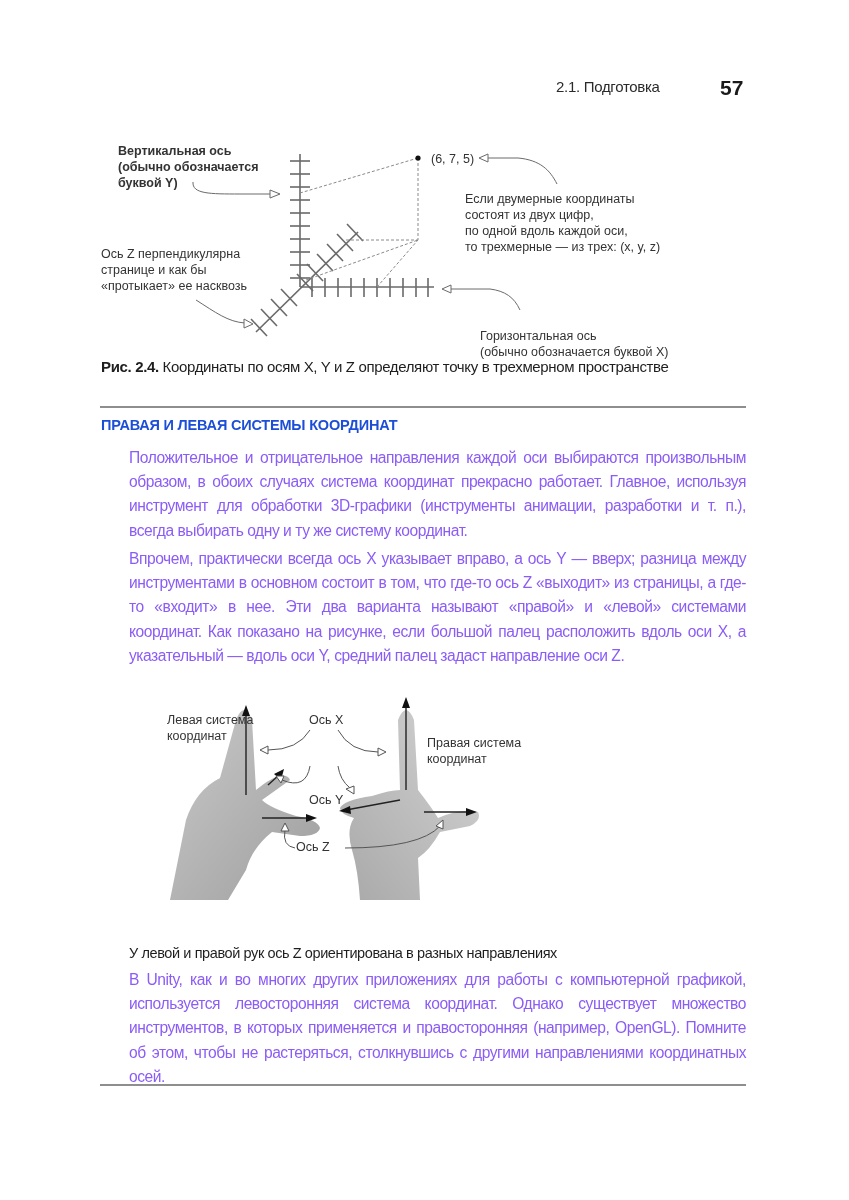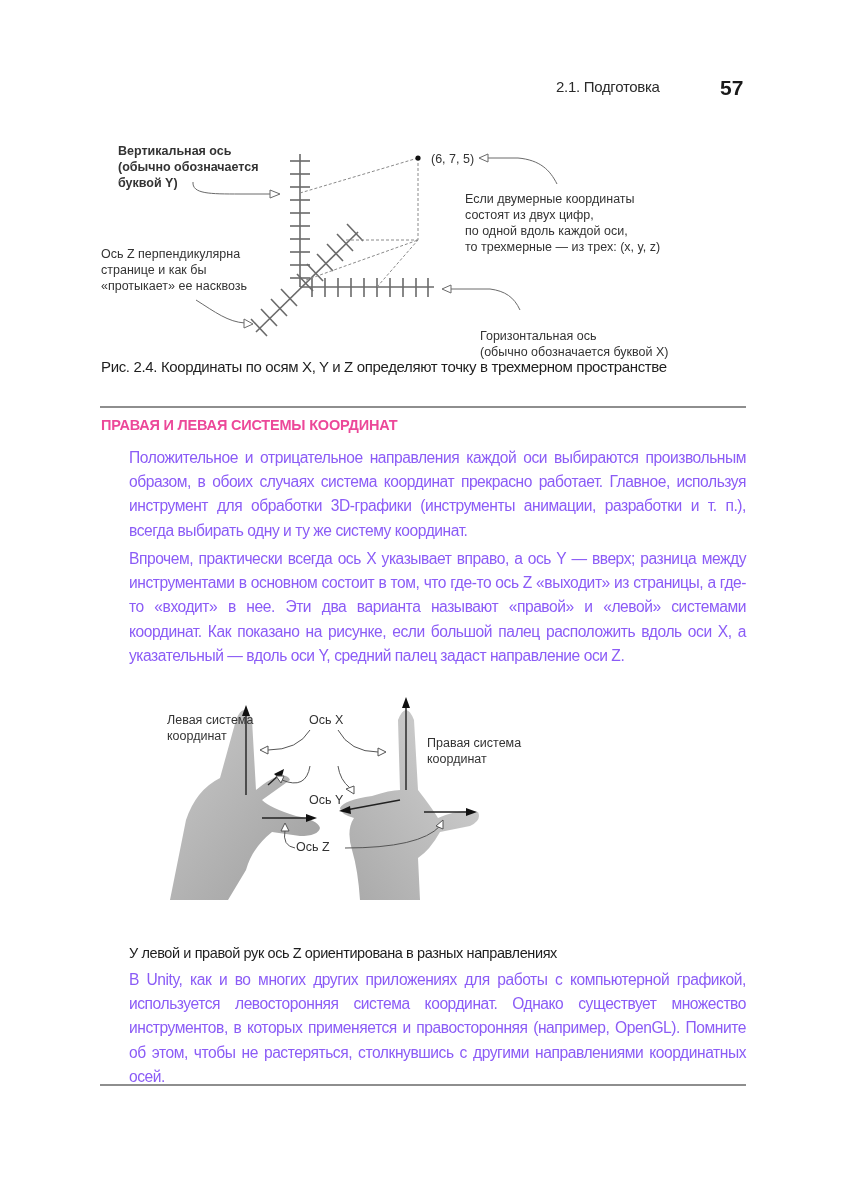--- a/index.html
+++ b/index.html
@@ -2,23 +2,23 @@
 <html><head>
 <meta charset="utf-8">
 <style>
   html, body { margin: 0; padding: 0; background: #ffffff; }
   body { width: 849px; height: 1200px; position: relative; overflow: hidden; color: #1e1e1e; font-family: "DejaVu Sans", sans-serif; }
   .abs { position: absolute; }
   .running-head { top: 78px; left: 556px; font-family: "Liberation Sans", sans-serif; font-size: 15px; color: #2a2a2a; letter-spacing: -0.3px; }
   .page-num { top: 76px; left: 720px; font-family: "Liberation Sans", sans-serif; font-size: 21px; font-weight: bold; color: #1a1a1a; }
   .fig-label { font-family: "Liberation Sans", sans-serif; font-size: 12.5px; line-height: 16px; color: #333; white-space: pre; }
   .caption { top: 358px; left: 101px; width: 660px; font-family: "Liberation Sans", sans-serif; font-size: 15px; color: #1e1e1e; letter-spacing: -0.35px; }
-  .caption b { font-weight: normal; text-align: right; }
+  .caption b { font-weight: bold; text-align: right; }
   .rule { left: 100px; width: 646px; height: 2px; background: #8e8e8e; }
-  .section-title { top: 417px; left: 101px; font-family: "Liberation Sans", sans-serif; font-weight: bold; font-size: 14.5px; color: #ec4899; letter-spacing: -0.2px; }
+  .section-title { top: 417px; left: 101px; font-family: "Liberation Sans", sans-serif; font-weight: bold; font-size: 14.5px; color: #1d4ed8; letter-spacing: -0.2px; }
   .para { left: 129px; width: 617px; font-family: "Liberation Sans", sans-serif; font-size: 15.6px; line-height: 24.2px; color: #8b5cf6; text-align: justify; letter-spacing: -0.45px; }
   .fig2-caption { top: 921px; left: 129px; font-family: "Liberation Sans", sans-serif; font-size: 14.5px; color: #1e1e1e; letter-spacing: -0.4px; margin-top: 24px; }
 </style>
 </head>
 <body>
 
 <div class="abs running-head">2.1. Подготовка</div>
 <div class="abs page-num">57</div>
 
 <div class="abs" style="left:0;top:130px;width:849px;height:220px;">

